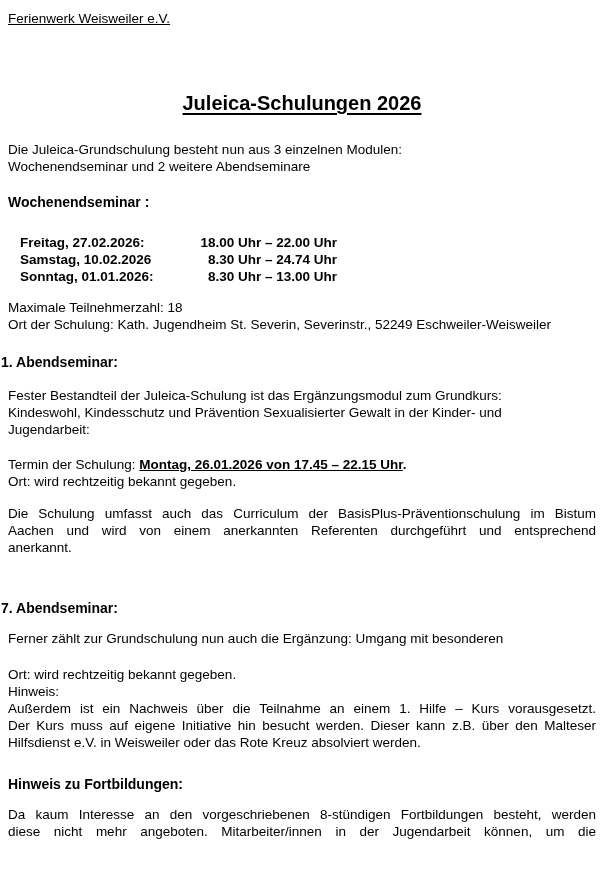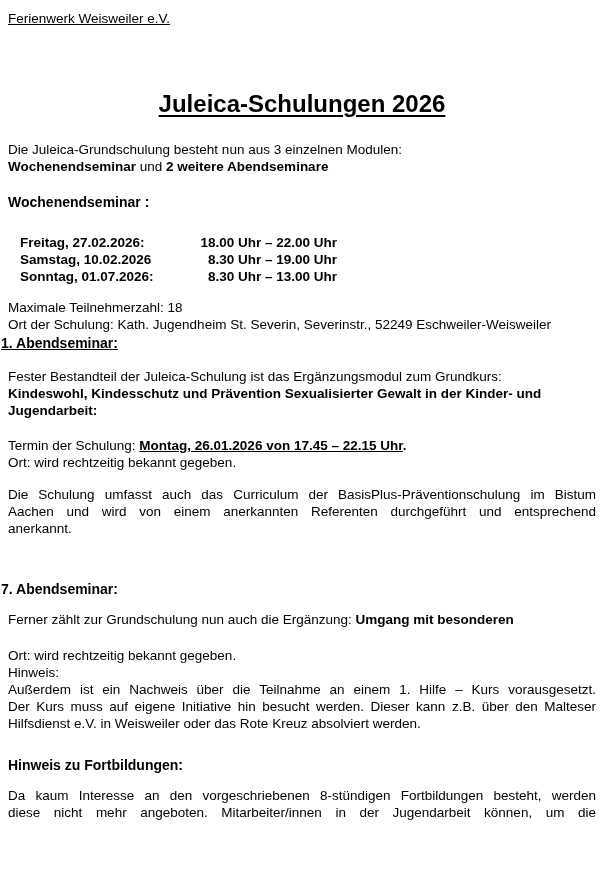--- a/index.html
+++ b/index.html
@@ -4,40 +4,40 @@
 <style>
   html,body{margin:0;padding:0;background:#ffffff;}
   body{
     width:604px;height:884px;overflow:hidden;
     color:#000;
     font-family:"Liberation Sans","DejaVu Sans",sans-serif;
     font-size:13.5px;line-height:17px;
     -webkit-font-smoothing:antialiased;
   }
   .page{padding:10px 8px 0 8px;width:588px;}
-  b,strong,.b{font-weight:bold;}
+  b,strong,.b{font-weight:normal;}
   .header-link{text-decoration:underline;}
   .title{
     margin-top:62px;
-    font-size:24px;line-height:29px;font-weight:bold;
+    font-size:20px;line-height:29px;font-weight:bold;
     text-align:center;
     text-decoration:underline;
     text-decoration-thickness:2px;
     text-underline-offset:3px;
   }
   .intro{margin-top:23px;}
   .h{font-weight:bold;font-size:14px;line-height:20px;}
   .weekend-heading{margin-top:17px;}
   .schedule{margin-top:22px;}
   .schedule-row{display:flex;font-weight:bold;}
   .schedule-day{width:167px;padding-left:12px;}
   .schedule-time{width:150px;text-align:right;white-space:nowrap;}
   .maxp-block{margin-top:14px;}
   .s1-heading,.s2-heading{margin-left:-7px;}
-  .s1-heading{text-decoration:underline;}
+  .s1-heading{margin-top:19px;}
   .s1-intro{margin-top:15px;}
   .s1-termin{margin-top:18px;}
   .s1-note{margin-top:15px;}
   .s2-heading{margin-top:42px;}
   .s2-intro{margin-top:12px;}
   .s2-termin{margin-top:19px;}
   .fb-heading{margin-top:23px;}
   .fb-body{margin-top:12px;}
   .jline{text-align:justify;text-align-last:justify;hyphens:none;}
   .termin-value{font-weight:bold;text-decoration:underline;}
@@ -59,24 +59,24 @@
 
   <div class="h weekend-heading">Wochenendseminar :</div>
 
   <div class="schedule">
     <div class="schedule-row">
       <span class="schedule-day">Freitag, 27.02.2026:</span>
       <span class="schedule-time">18.00 Uhr – 22.00 Uhr</span>
     </div>
     <div class="schedule-row">
       <span class="schedule-day">Samstag, 10.02.2026</span>
-      <span class="schedule-time">8.30 Uhr – 19.00 Uhr</span>
+      <span class="schedule-time">8.30 Uhr – 24.74 Uhr</span>
     </div>
     <div class="schedule-row">
-      <span class="schedule-day">Sonntag, 01.07.2026:</span>
+      <span class="schedule-day">Sonntag, 01.01.2026:</span>
       <span class="schedule-time">8.30 Uhr – 13.00 Uhr</span>
     </div>
   </div>
 
   <div class="maxp-block">
     <div>Maximale Teilnehmerzahl: 18</div>
     <div>Ort der Schulung: Kath. Jugendheim St. Severin, Severinstr., 52249 Eschweiler-Weisweiler</div>
   </div>
 
   <div class="h s1-heading">1. Abendseminar:</div>

